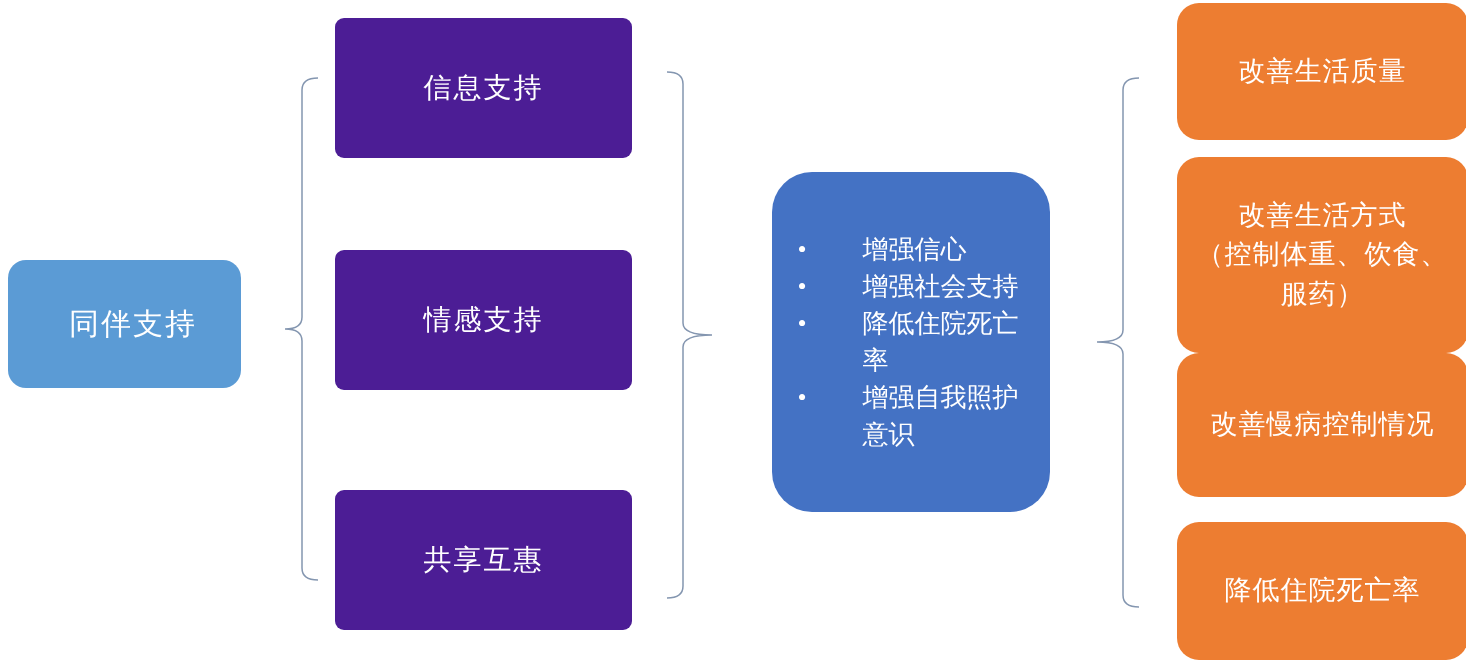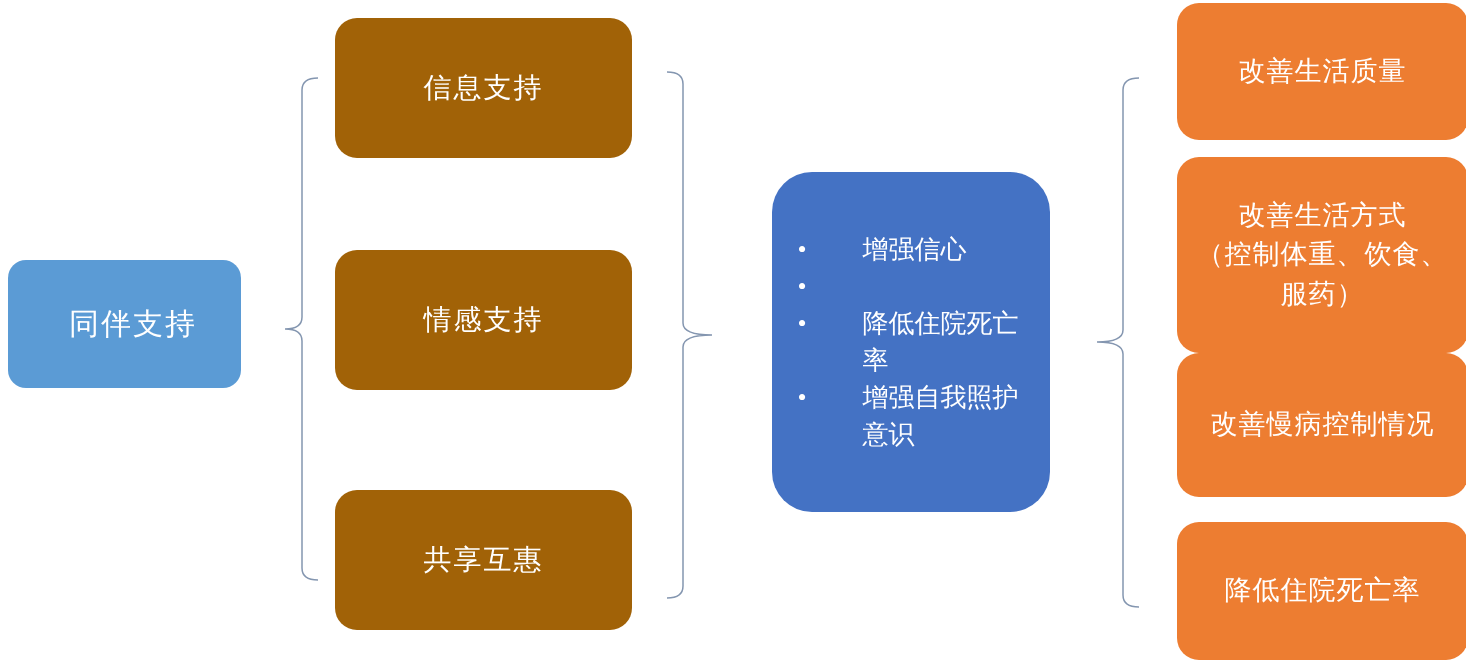--- a/index.html
+++ b/index.html
@@ -18,21 +18,21 @@
     color:#ffffff;text-align:center;
     box-sizing:border-box;
   }
   .node-root{
     left:8px;top:260px;width:233px;height:128px;
     background:#5B9BD5;border-radius:18px;
     font-size:30px;letter-spacing:2px;padding-left:17px;
   }
   .node-support{
     left:335px;width:297px;height:140px;
-    background:#a16207;border-radius:22px;
+    background:#4c1d95;border-radius:9px;
     font-size:28px;letter-spacing:2px;
   }
   .sup-0{top:18px}
   .sup-1{top:250px}
   .sup-2{top:490px}
   .node-mid{
     left:772px;top:172px;width:278px;height:340px;
     background:#4472C4;border-radius:40px;
     font-size:26px;
   }
@@ -77,20 +77,21 @@
   </div>
 
   <div class="node node-mid">
     <ul>
       <li>
         <span class="bullet">•</span>
         <span class="txt">增强信心</span>
       </li>
       <li>
         <span class="bullet">•</span>
+        <span class="txt">增强社会支持</span>
       </li>
       <li>
         <span class="bullet">•</span>
         <span class="txt">降低住院死亡率</span>
       </li>
       <li>
         <span class="bullet">•</span>
         <span class="txt">增强自我照护意识</span>
       </li>
     </ul>

